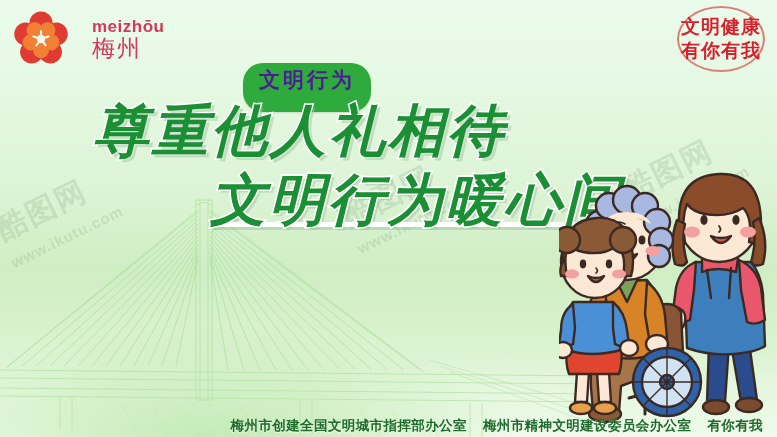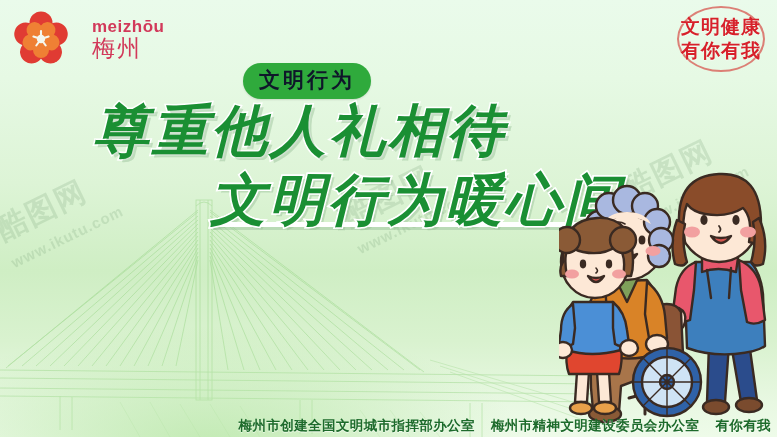--- a/index.html
+++ b/index.html
@@ -95,24 +95,24 @@
   }
   .badge-line {
     font-size: 19px; font-weight: bold; color: #d7202a;
     letter-spacing: 1px; line-height: 1.28;
     text-shadow: 0 1px 0 rgba(255,255,255,.45);
   }
 
   
   .pill {
     position: absolute; left: 243px; top: 63px;
-    padding: 3px 16px 5px;
+    padding: 3px 16px 18px;
     background: #2faa3c;
     border-radius: 20px;
-    color: #0f172a;
+    color: #4c1d95;
     font-size: 21px; font-weight: bold;
     letter-spacing: 3px;
     box-shadow: 0 1px 2px rgba(0,0,0,.12);
   }
 
   
   .headline { position: absolute; left: 0; top: 100px; width: 680px; padding-left: 45px; }
   .hl {
     font-size: 56px;
     font-weight: bold;
@@ -134,21 +134,21 @@
     width: 220px; height: 265px;
   }
   .family svg { display: block; width: 100%; height: 100%; }
 
   
   .footer {
     position: absolute; left: 0; bottom: 2px;
     width: 777px;
     display: flex; justify-content: flex-end; align-items: baseline;
     gap: 16px;
-    padding-right: 6px;
+    padding-right: 14px;
   }
   .footer-item {
     font-size: 13.5px; font-weight: bold; color: #1d6b2b;
     letter-spacing: .4px; white-space: nowrap;
     text-shadow: 0 1px 1px rgba(255,255,255,.7);
   }
 </style>
 </head>
 <body>
 

